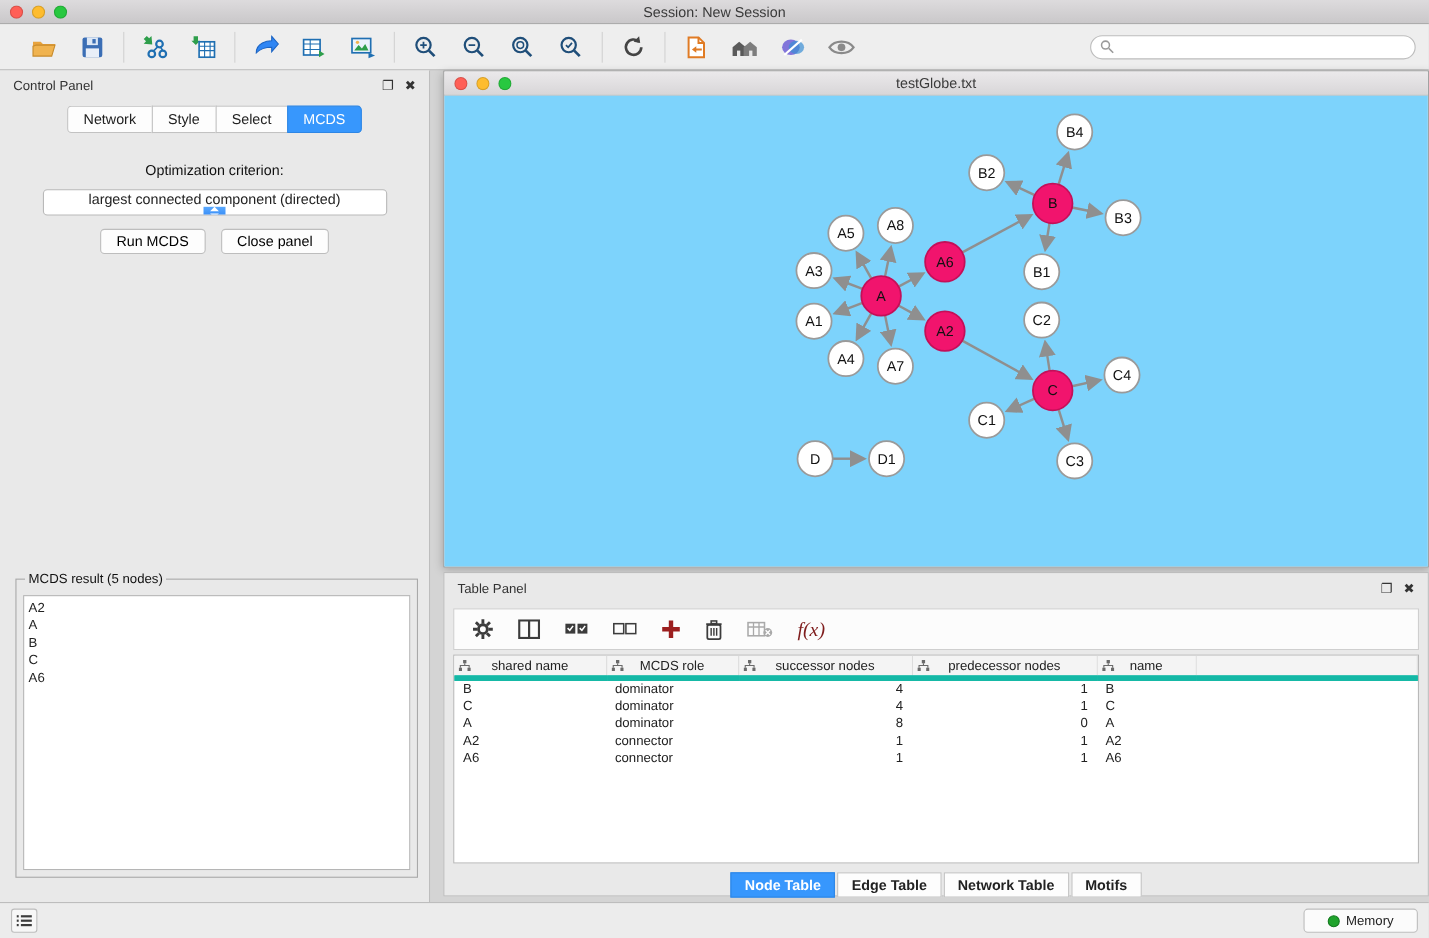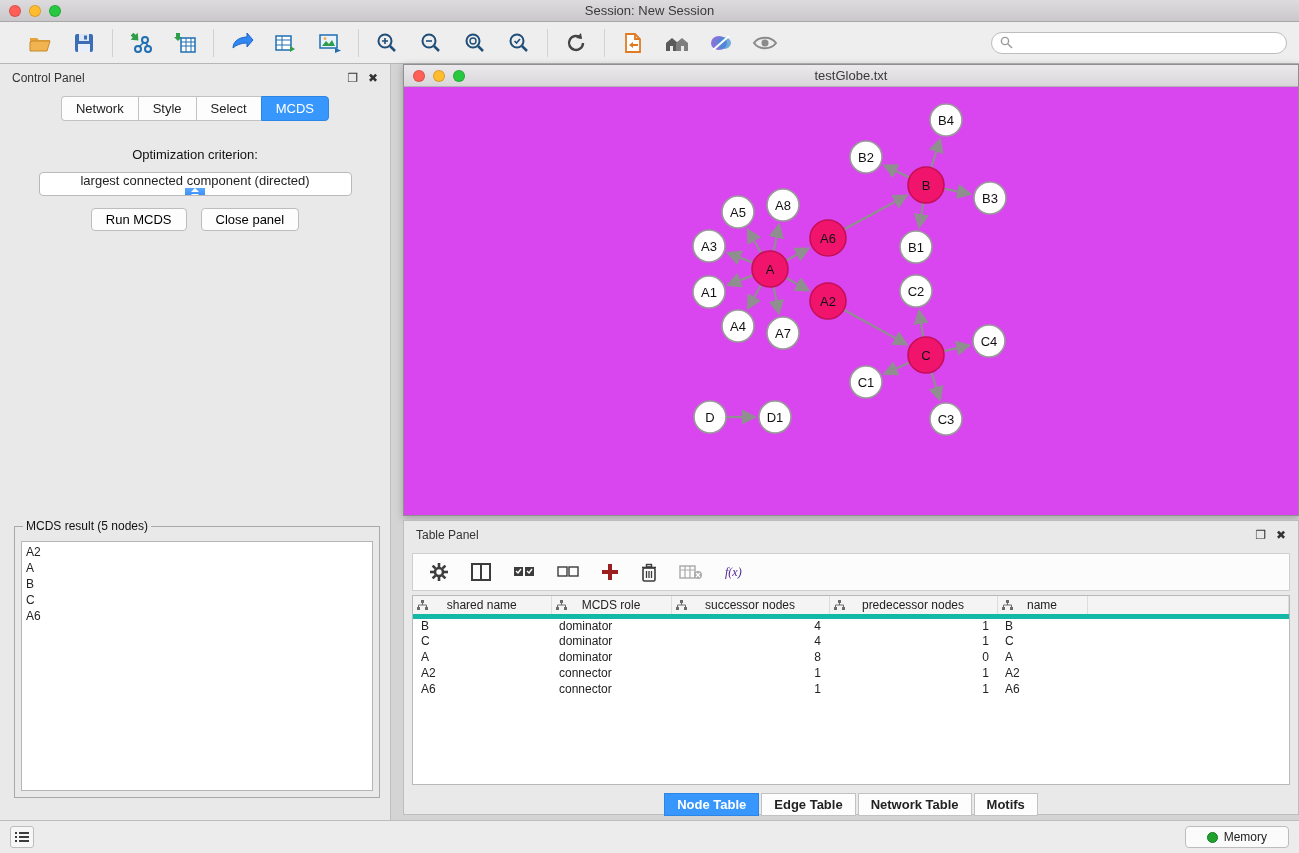--- a/index.html
+++ b/index.html
@@ -56,29 +56,29 @@
   .mcds-list { background:#fff; border:1px solid #b5b5b5; width:100%; height:100%; overflow:auto;
     font-size:12px; padding:2px 4px; }
   .mcds-list div { line-height:16px; cursor:default; }
 
   
   .network-window { position:absolute; left:403px; top:64px; width:896px; height:452px;
     border:1px solid #8f8f8f; background:#fff; box-shadow:0 2px 8px rgba(0,0,0,.25); }
   .net-titlebar { height:22px; background:linear-gradient(#ebe9eb,#d8d6d8); border-bottom:1px solid #b3b3b3;
     display:flex; align-items:center; justify-content:center; position:relative; }
   .net-titlebar .traffic { top:5px; }
-  .net-canvas { position:relative; width:100%; height:428px; background:#d946ef; overflow:hidden; }
+  .net-canvas { position:relative; width:100%; height:428px; background:#7dd3fc; overflow:hidden;padding-left:31px; }
 
   
   .table-panel { position:absolute; left:403px; top:520px; width:896px; height:295px; background:#e9e9e9;
     border:1px solid #bdbdbd; }
   .tp-toolbar { margin:4px 8px 0 8px; height:38px; background:#fcfcfc; border:1px solid #cfcfcf;
     display:flex; align-items:center; gap:22px; padding:0 16px; }
   .tp-icon { display:flex; align-items:center; justify-content:center; cursor:pointer; }
-  .fx { font-family:"Liberation Serif", serif; font-style:italic; font-size:12px; color:#4c1d95; }
+  .fx { font-family:"Liberation Serif", serif; font-style:italic; font-size:18px; color:#7f1d1d; }
   .tp-tablewrap { margin:4px 8px 0 8px; height:190px; background:#fff; border:1px solid #b9b9b9; overflow:hidden; }
   table.node-table { border-collapse:collapse; width:100%; font-size:12px; table-layout:fixed; }
   table.node-table th { background:#f4f4f4; border-right:1px solid #dcdcdc; border-bottom:5px solid #14b8a6;
     font-weight:normal; height:20px; padding:0 4px; white-space:nowrap; overflow:hidden; }
   .th-inner { display:flex; align-items:center; gap:4px; justify-content:center; position:relative; }
   .th-inner .attr-icon { position:absolute; left:0; }
   table.node-table td { height:16px; padding:0 8px; white-space:nowrap; overflow:hidden; }
   td.num { text-align:right; }
   .tp-tabs { display:flex; justify-content:center; margin-top:8px; gap:2px;font-weight:bold; }
   .tp-tab { padding:3px 12px; font-size:13px; background:#fdfdfd; border:1px solid #c2c2c2; cursor:pointer; }

